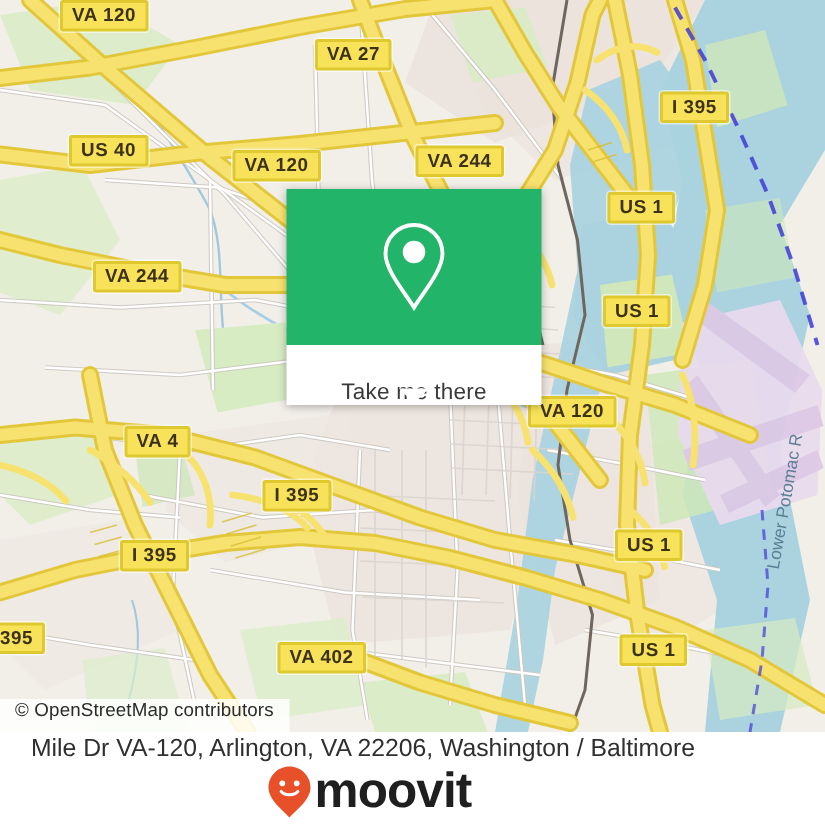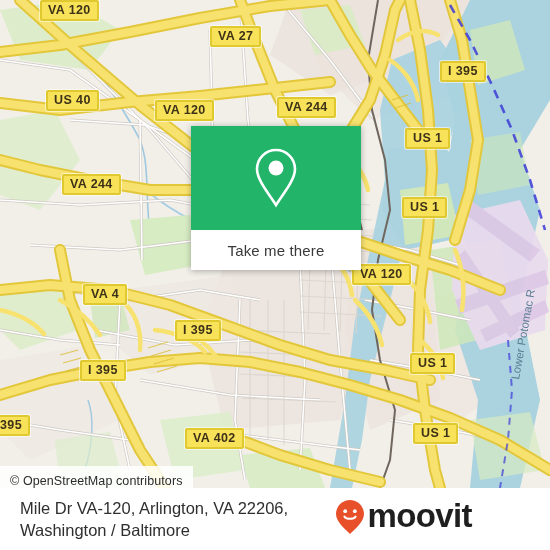--- a/index.html
+++ b/index.html
@@ -28,21 +28,21 @@
   #map svg { display:block; }
 
   
   #attribution {
     position: absolute;
     left: 0;
     top: 466px;
     height: 22px;
     padding: 0 10px 0 10px;
     display: flex;
-    align-items: flex-end;
+    align-items: flex-start;
     background: rgba(255,255,255,0.86);
     font-size: 12.5px;
     color: #2b2b2b;
     letter-spacing: 0.1px;
     white-space: nowrap;
   }
 
   
   #popup {
     position: absolute;
@@ -55,21 +55,21 @@
     height: 104px;
     background: #22b56a;
     display: flex;
     align-items: center;
     justify-content: center;
   }
   #popup-white {
     height: 40px;
     background: #ffffff;
     display: flex;
-    align-items: center;
+    align-items: flex-end;
     justify-content: center;
   }
   #popup-label {
     font-size: 15px;
     color: #3a3a3a;
     letter-spacing: 0.15px;
   }
   #popup-tail {
     position: absolute;
     left: 50%;
@@ -86,20 +86,21 @@
     position: absolute;
     left: 0;
     top: 488px;
     width: 486px;
     height: 62px;
     background: #ffffff;
     display: flex;
     align-items: center;
     box-sizing: border-box;
     padding: 0 14px 0 20px;
+    flex-direction: column;
   }
   #footer-text {
     flex: 1;
     font-size: 16.5px;
     line-height: 22px;
     color: #2f2f2f;
     padding-right: 8px;
   }
   #brand {
     display: flex;

